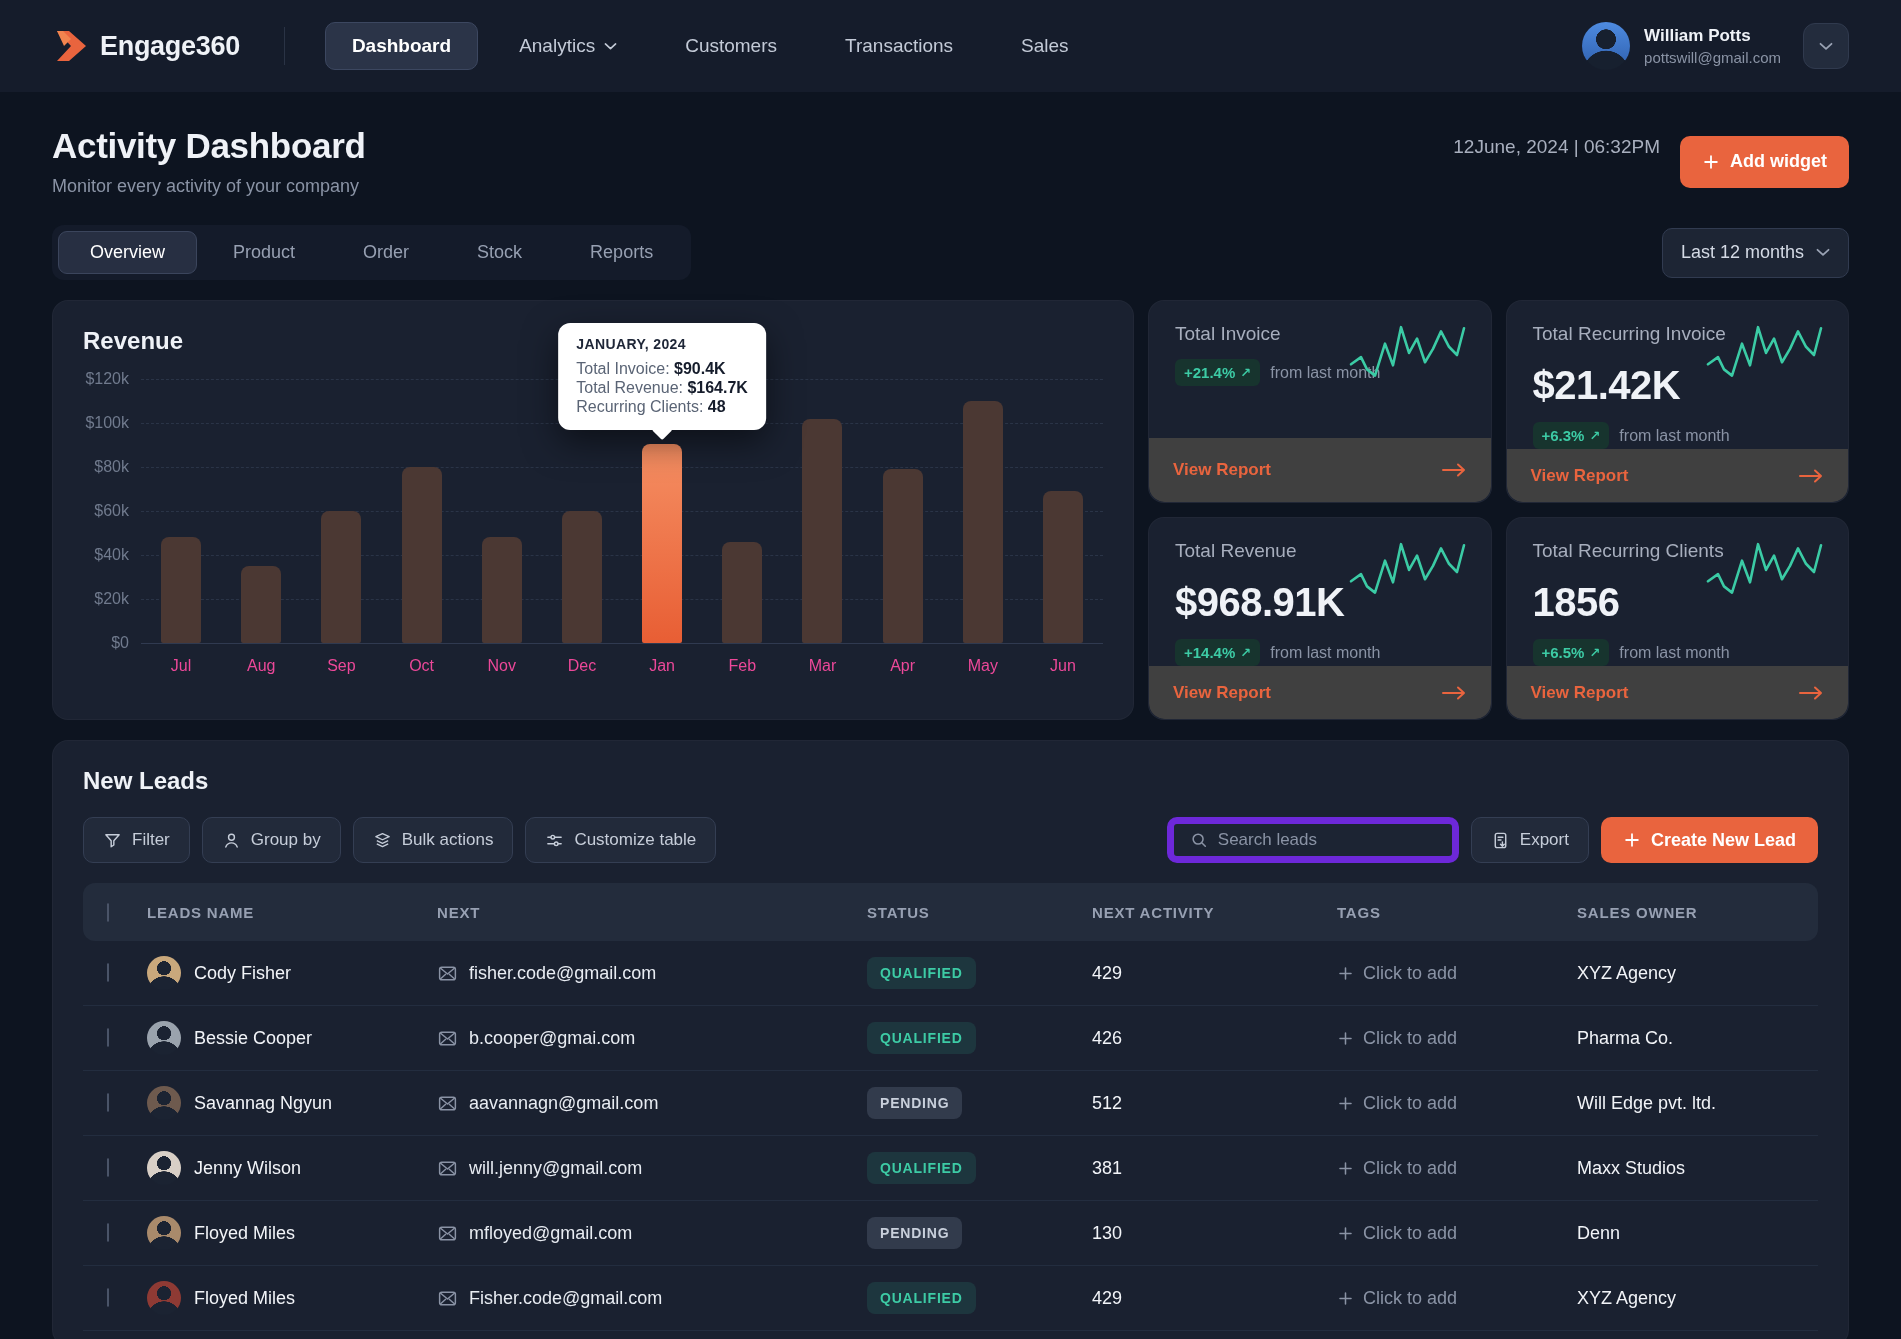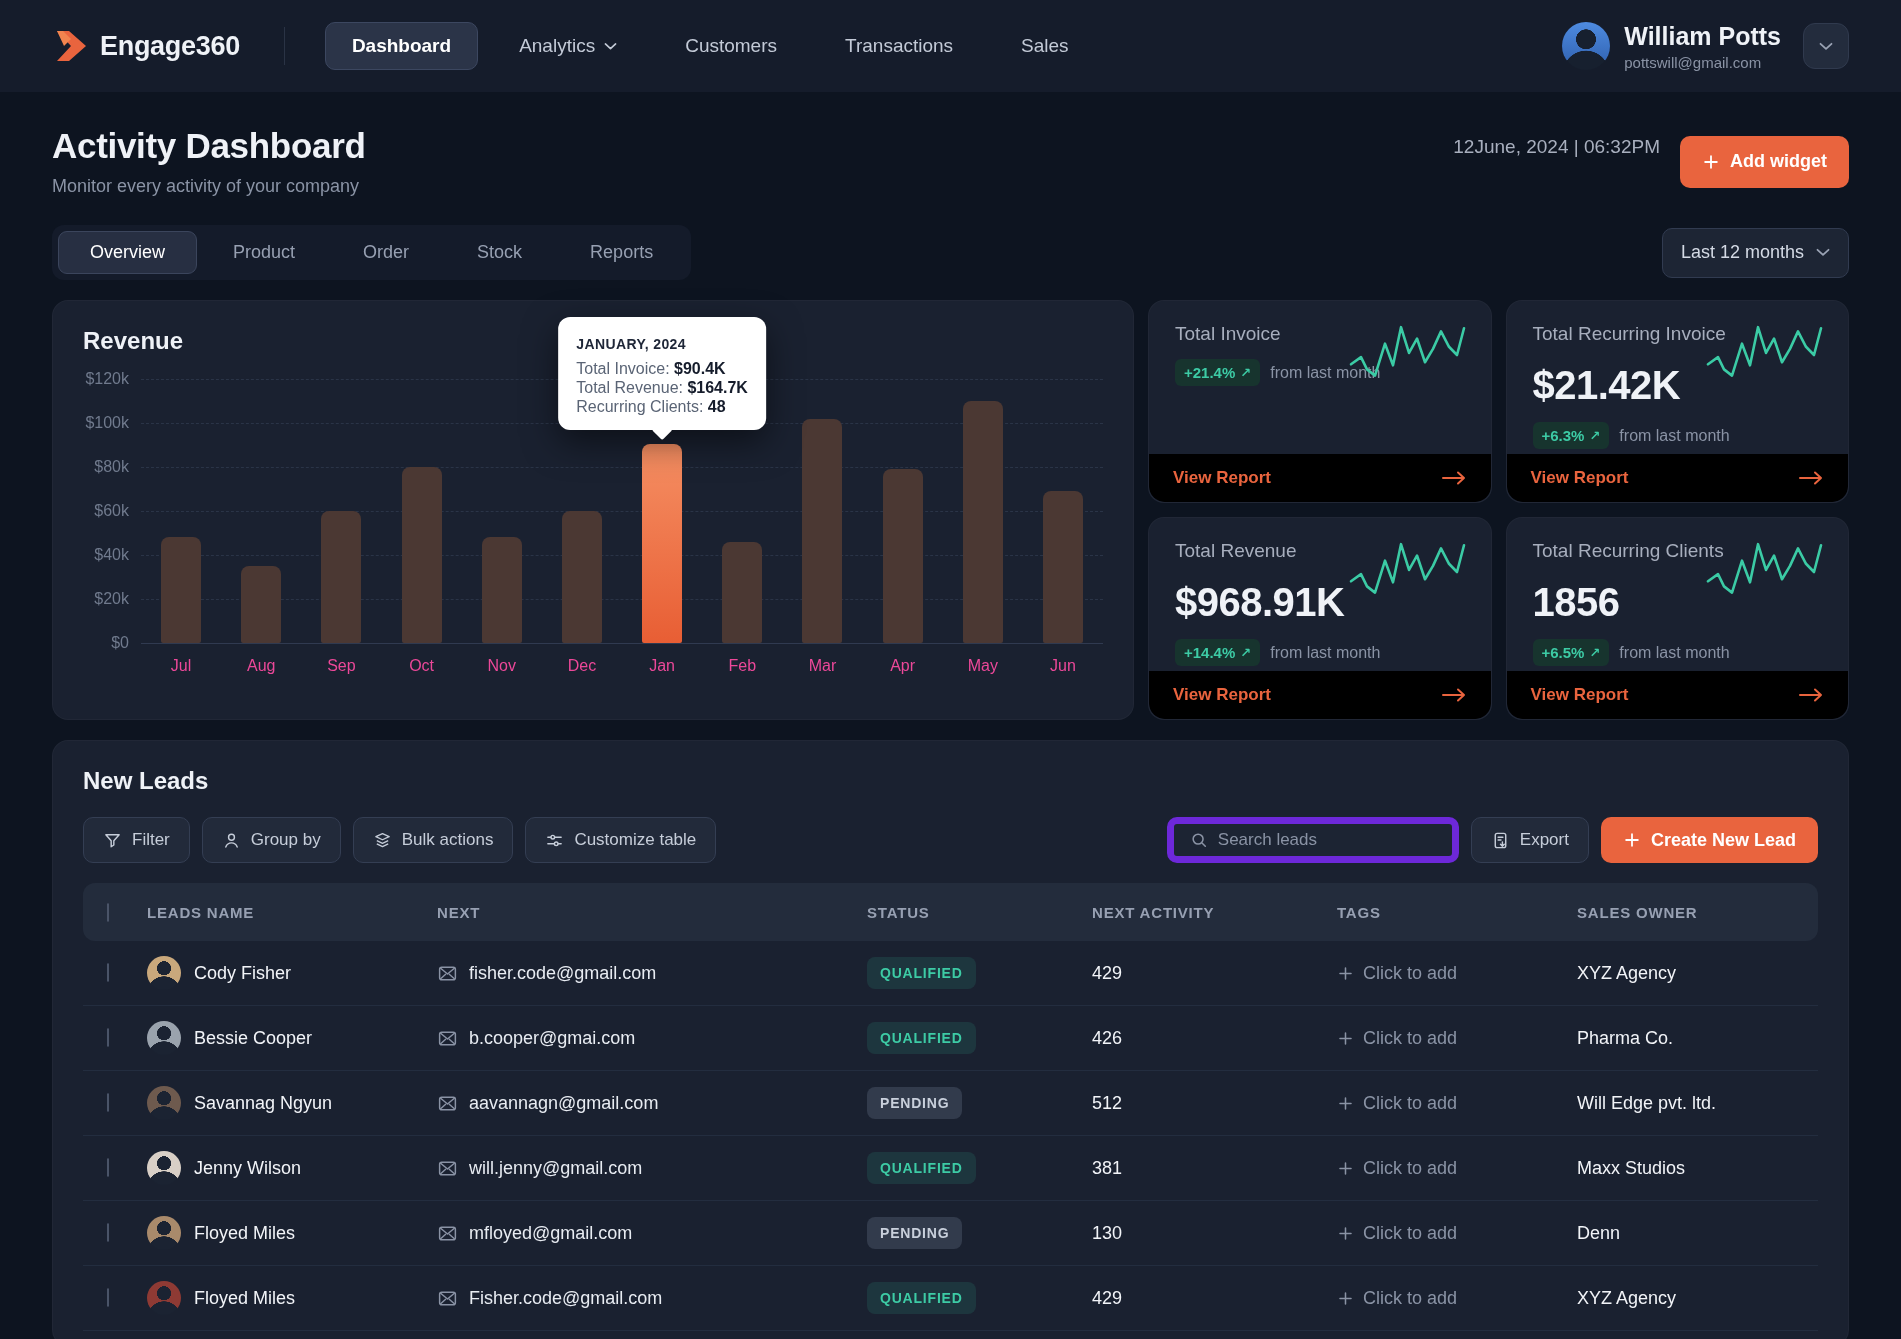--- a/index.html
+++ b/index.html
@@ -21,21 +21,21 @@
     font-size:19px; color:#C3CAD7; cursor:pointer; }
   .nav-item.active { background:#2B3448; border:1px solid #3C4760; color:#FFFFFF; font-weight:600; padding:12px 26px; }
   .nav-item .chev svg { width:13px; height:9px; display:block; }
   .user-area { margin-left:auto; display:flex; align-items:center; gap:14px; }
   .avatar { border-radius:50%; flex:none; }
   .user-avatar { width:48px; height:48px;
     background:
       radial-gradient(circle at 50% 36%, #17202F 0 25%, transparent 26%),
       radial-gradient(circle at 50% 108%, #17202F 0 40%, transparent 41%),
       linear-gradient(180deg,#4E8BE0,#2E5FAE); }
-  .user-name { font-size:25px; font-weight:600; }
+  .user-name { font-size:17px; font-weight:600; }
   .user-email { font-size:15px; color:#8A93A5; margin-top:3px; }
   .user-chev { width:46px; height:46px; margin-left:8px; border-radius:12px; background:#232C3D; border:1px solid #303A4E;
     display:flex; align-items:center; justify-content:center; color:#9AA3B4; cursor:pointer; }
   .user-chev svg { width:14px; height:9px; }
   
   .page { padding:0 52px; }
   .page-head { margin-top:34px; display:flex; align-items:center; justify-content:space-between; }
   .page-title { font-size:35px; font-weight:700; letter-spacing:-.3px; }
   .page-subtitle { font-size:18px; color:#8A93A5; margin-top:10px; }
   .head-right { display:flex; align-items:flex-start; gap:20px; }
@@ -65,38 +65,38 @@
   .gridline { position:absolute; left:0; right:0; height:0; border-top:1px dashed #2A3447; }
   .gridline.zero { border-top:1px solid #303A50; }
   .bars { position:absolute; inset:0; display:flex; align-items:flex-end; }
   .slot { flex:1; display:flex; justify-content:center; align-items:flex-end; height:100%; }
   .bar { width:40px; border-radius:8px 8px 2px 2px; background:#4B3833; cursor:pointer; }
   .bar.hl { background:linear-gradient(180deg,#F58F63,#E85E34); }
   .x-axis { display:flex; margin-left:58px; margin-top:14px; }
   .xtick { flex:1; text-align:center; font-size:16px; color:#ec4899; }
   
   .tooltip { position:absolute; bottom:213px; left:54.1667%; transform:translateX(-50%);
-    background:#fff; border-radius:12px; padding:19px 18px 14px; box-shadow:0 12px 34px rgba(0,0,0,.5);
+    background:#fff; border-radius:12px; padding:13px 18px 14px; box-shadow:0 12px 34px rgba(0,0,0,.5);
     z-index:5; white-space:nowrap; }
   .tooltip::after { content:''; position:absolute; left:50%; bottom:-7px; transform:translateX(-50%) rotate(45deg);
     width:15px; height:15px; background:#fff; border-radius:2px; }
   .tt-title { font-size:14px; font-weight:800; color:#1E2637; letter-spacing:.4px; margin-bottom:7px; }
   .tt-row { font-size:16px; color:#5A6475; line-height:19px; }
   .tt-row b { color:#151C2B; }
   
   .stats-grid { display:grid; grid-template-columns:1fr 1fr; grid-auto-rows:203px; gap:14px; }
   .stat-card { position:relative; display:flex; flex-direction:column; padding:22px 26px 0; overflow:hidden; }
   .stat-title { font-size:19px; color:#A7AEBD; }
   .sparkline { position:absolute; top:18px; right:24px; width:120px; height:72px; color:#3BCBA5; }
   .stat-value { font-size:40px; font-weight:700; letter-spacing:-.5px; margin-top:18px; }
   .stat-meta { display:flex; align-items:center; gap:10px; margin-top:14px; }
   .badge-up { display:inline-flex; align-items:center; gap:5px; background:#17342E; color:#3DCBA5;
     font-size:15px; font-weight:700; padding:5px 9px; border-radius:6px; }
   .stat-note { font-size:16px; color:#8A93A5; }
-  .stat-footer { margin:auto -26px 0; height:48px; background:#000000; display:flex; align-items:center;
+  .stat-footer { margin:auto -26px 0; height:64px; background:#404040; display:flex; align-items:center;
     justify-content:space-between; padding:0 24px; border-radius:0 0 16px 16px; cursor:pointer; }
   .stat-footer .vr { color:#E9643E; font-size:17px; font-weight:600; }
   .stat-footer svg { width:26px; height:14px; }
   
   .leads-card { margin-top:20px; padding:26px 30px 14px; }
   .toolbar { margin-top:22px; display:flex; align-items:center; gap:12px; }
   .tool-btn { display:flex; align-items:center; gap:10px; height:46px; padding:0 19px; border-radius:10px;
     background:#222A3A; border:1px solid #343E53; color:#C6CDD9; font-size:17px; cursor:pointer; font-family:inherit; }
   .tool-btn svg { width:19px; height:19px; }
   .toolbar-right { margin-left:auto; display:flex; align-items:center; gap:12px; }

